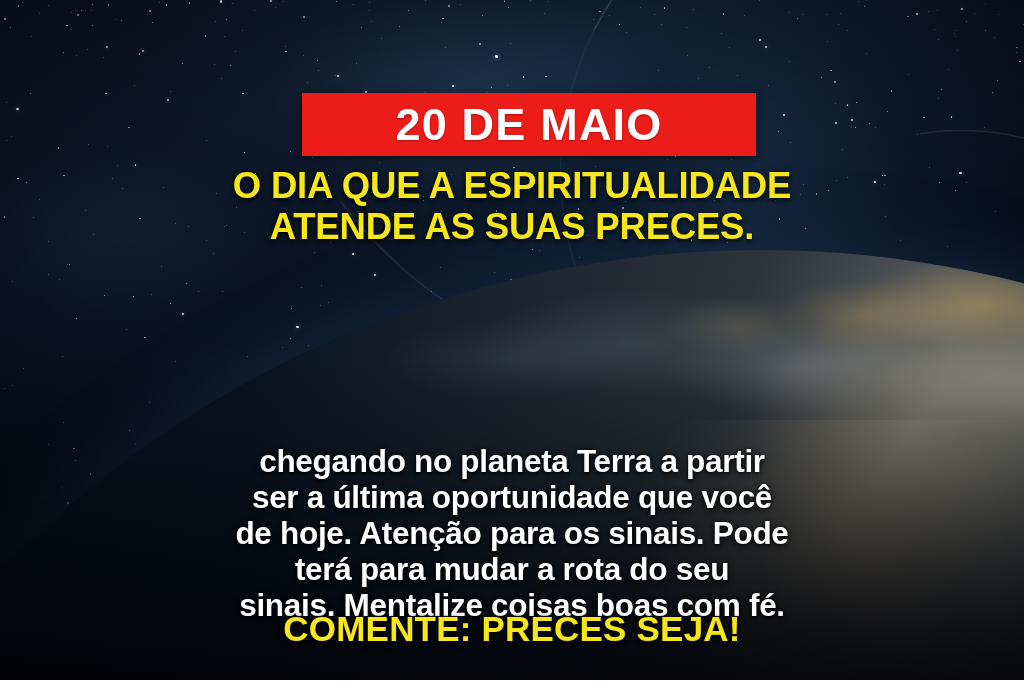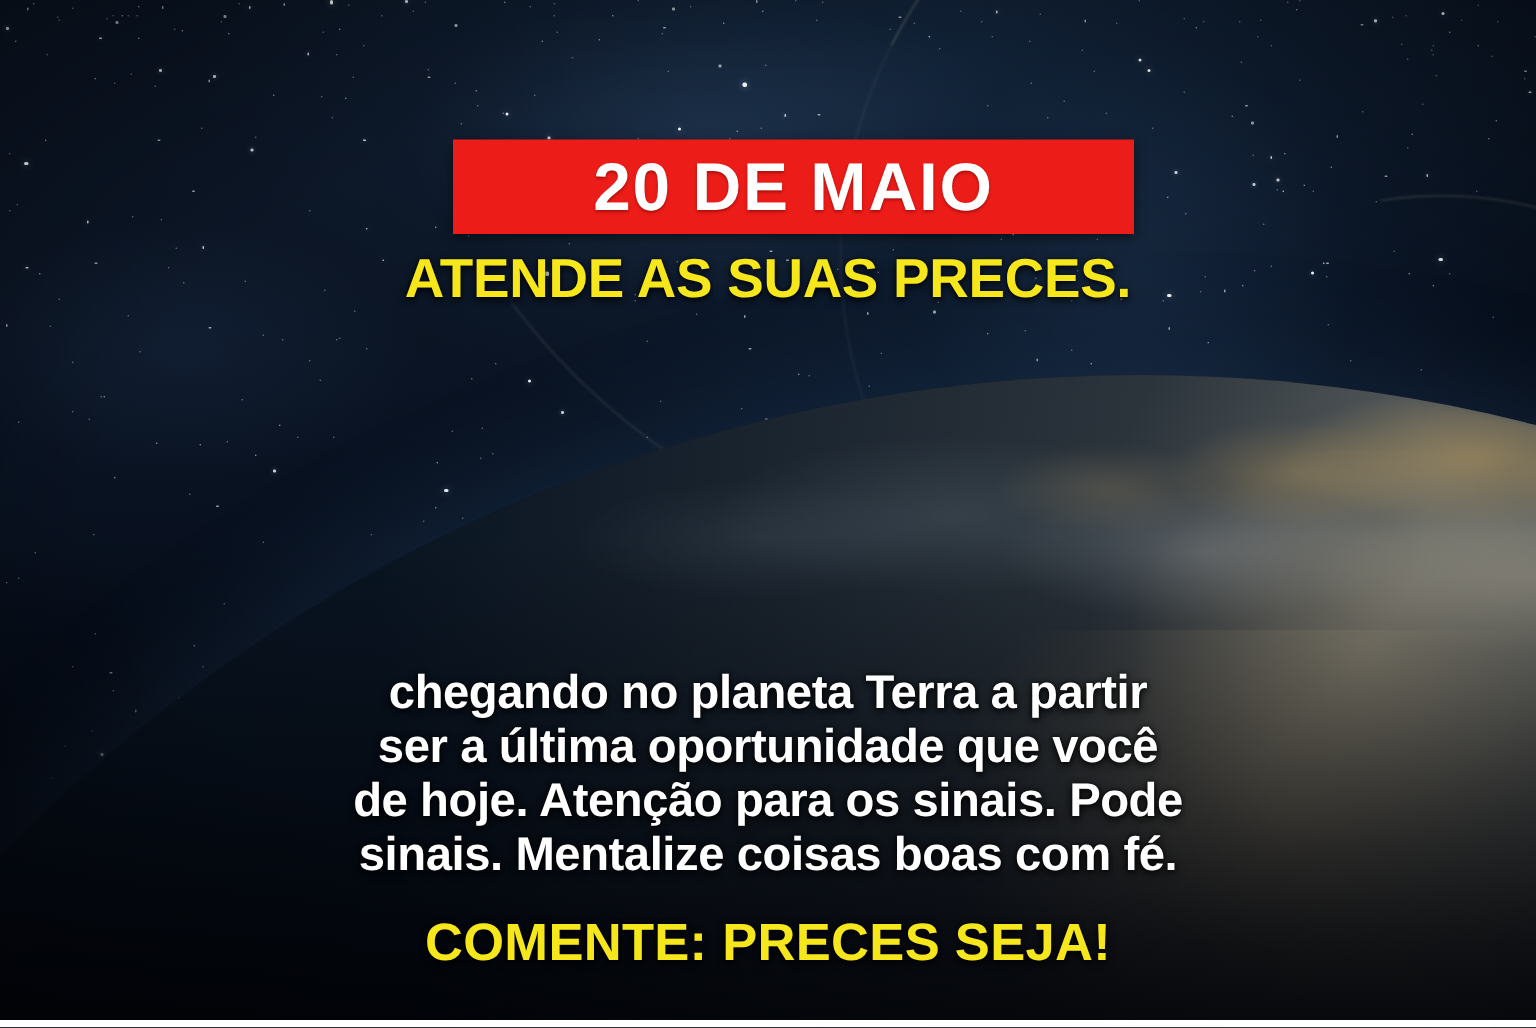--- a/index.html
+++ b/index.html
@@ -724,27 +724,29 @@
   <div class="warm-glow2"></div>
   <div class="vignette"></div>
 
   <div class="content">
 
     <div class="date-banner">
       <span class="date-banner-text">20 DE MAIO</span>
     </div>
 
     <div class="headline">
+      <span class="hl-line">O DIA QUE A ESPIRITUALIDADE</span>
       <span class="hl-line">ATENDE AS SUAS PRECES.</span>
     </div>
 
     <div class="body-copy">
       <span class="bc-line">chegando no planeta Terra a partir</span>
       <span class="bc-line">ser a última oportunidade que você</span>
       <span class="bc-line">de hoje. Atenção para os sinais. Pode</span>
+      <span class="bc-line">terá para mudar a rota do seu</span>
       <span class="bc-line">sinais. Mentalize coisas boas com fé.</span>
     </div>
 
     <div class="cta">COMENTE: PRECES SEJA!</div>
 
   </div>
 
   <div class="bottom-edge"></div>
 </div>
 

